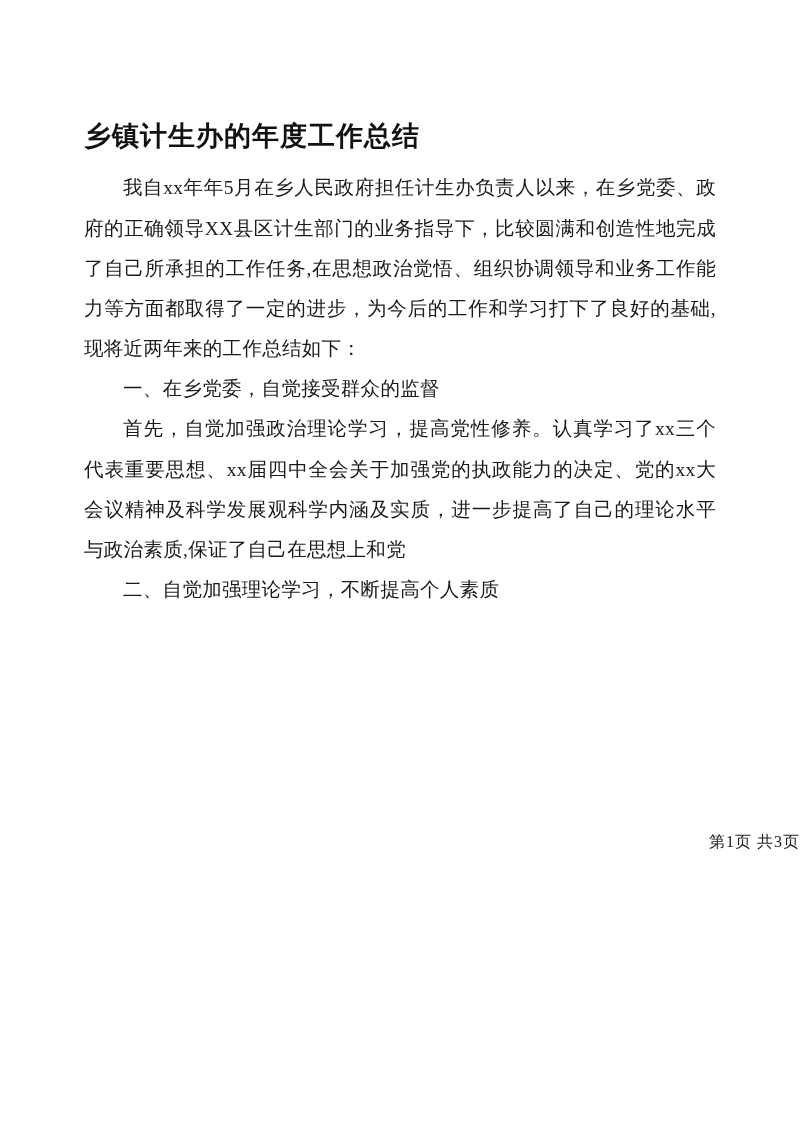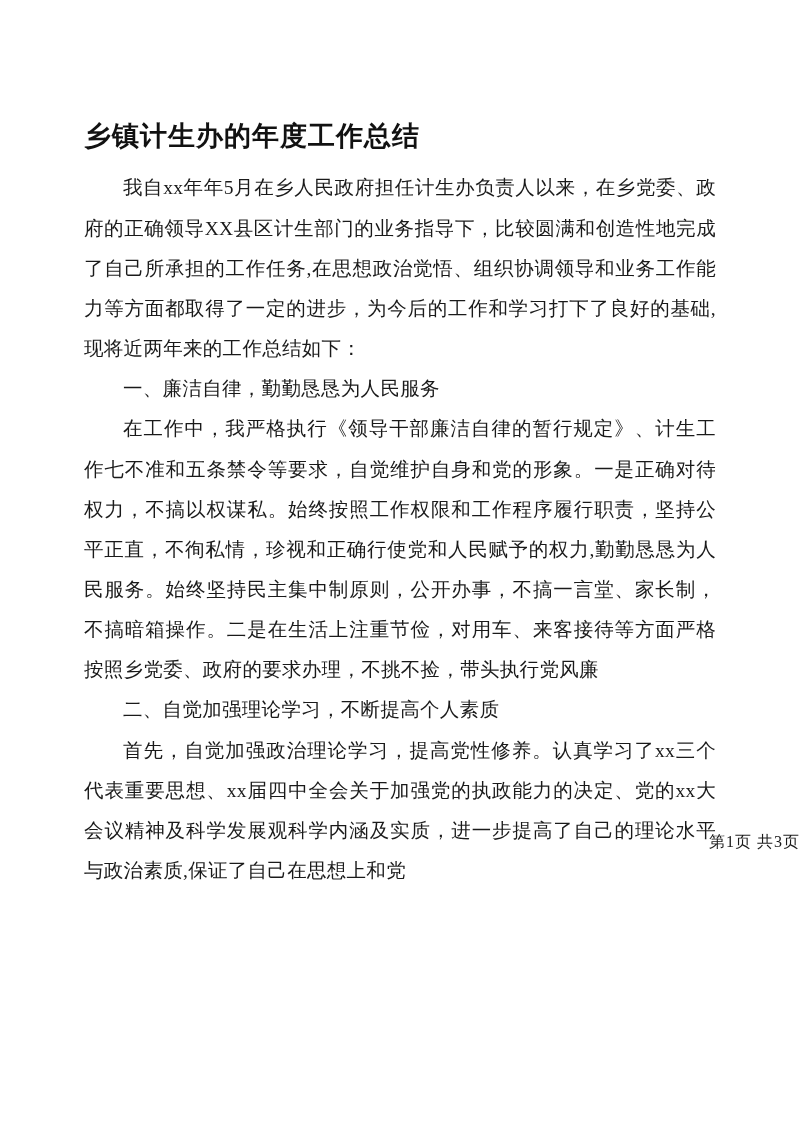--- a/index.html
+++ b/index.html
@@ -55,19 +55,18 @@
   }
 </style>
 </head>
 <body>
 
 <div class="page">
 
   <h1 class="doc-title">乡镇计生办的年度工作总结</h1>
 
   <p class="para indent">我自xx年年5月在乡人民政府担任计生办负责人以来，在乡党委、政府的正确领导XX县区计生部门的业务指导下，比较圆满和创造性地完成了自己所承担的工作任务,在思想政治觉悟、组织协调领导和业务工作能力等方面都取得了一定的进步，为今后的工作和学习打下了良好的基础,现将近两年来的工作总结如下：</p>
-  <p class="para indent">一、廉洁自律，勤勤恳恳为人民服务</p>
-  <p class="para indent">在工作中，我严格执行《领导干部廉洁自律的暂行规定》、计生工作七不准和五条禁令等要求，自觉维护自身和党的形象。一是正确对待权力，不搞以权谋私。始终按照工作权限和工作程序履行职责，坚持公平正直，不徇私情，珍视和正确行使党和人民赋予的权力,勤勤恳恳为人民服务。始终坚持民主集中制原则，公开办事，不搞一言堂、家长制，不搞暗箱操作。二是在生活上注重节俭，对用车、来客接待等方面严格按照乡党委、政府的要求办理，不挑不捡，带头执行党风廉</p>
+  <p class="para indent">一、在乡党委，自觉接受群众的监督</p>
+  <p class="para indent">首先，自觉加强政治理论学习，提高党性修养。认真学习了xx三个代表重要思想、xx届四中全会关于加强党的执政能力的决定、党的xx大会议精神及科学发展观科学内涵及实质，进一步提高了自己的理论水平与政治素质,保证了自己在思想上和党</p>
   <p class="para indent">二、自觉加强理论学习，不断提高个人素质</p>
-  <p class="para indent">首先，自觉加强政治理论学习，提高党性修养。认真学习了xx三个代表重要思想、xx届四中全会关于加强党的执政能力的决定、党的xx大会议精神及科学发展观科学内涵及实质，进一步提高了自己的理论水平与政治素质,保证了自己在思想上和党</p>
 
   <div class="footer">第1页 共3页</div>
 </div>
 
 </body></html>

